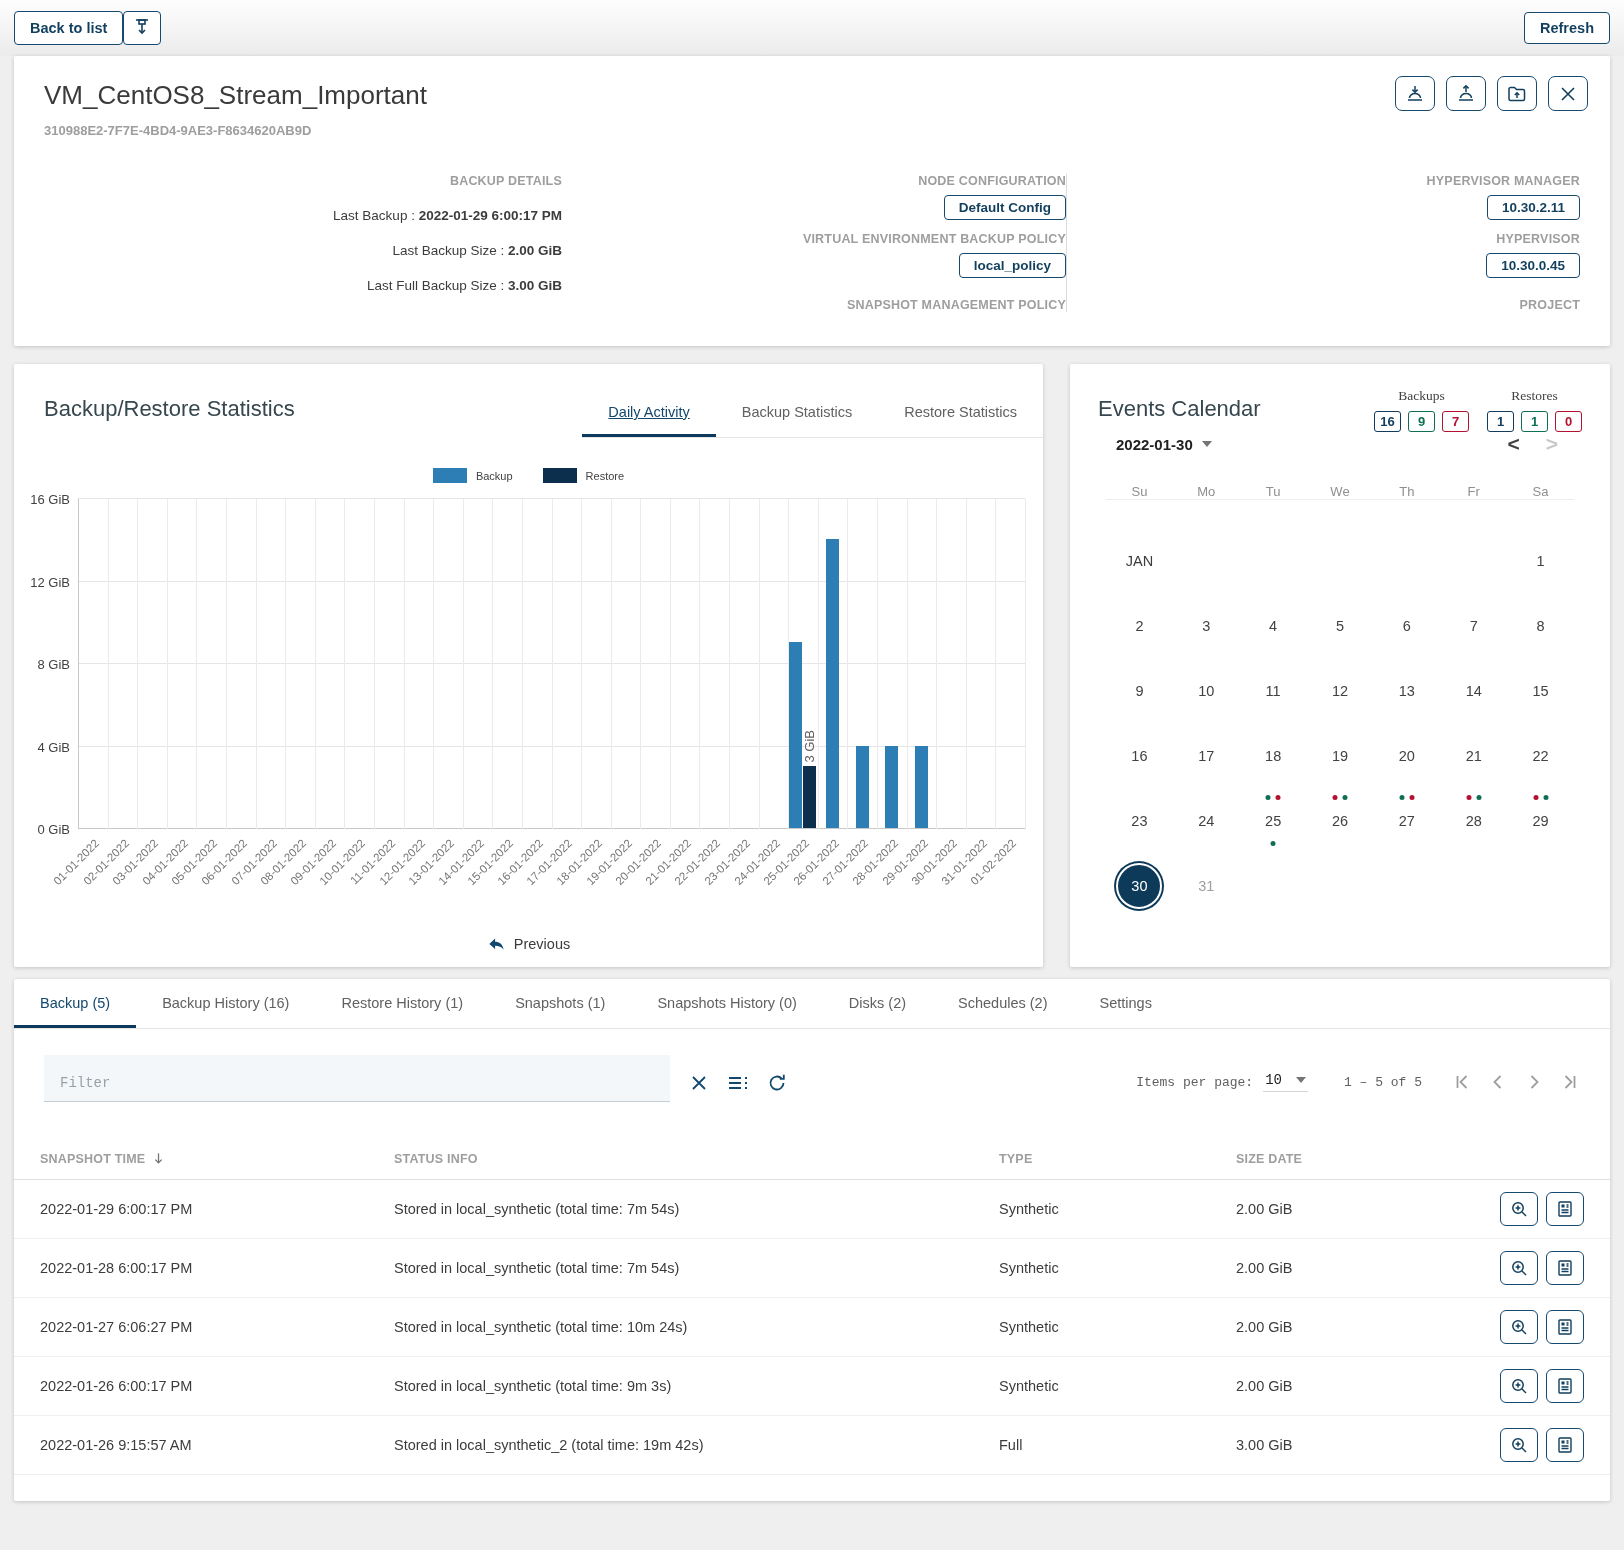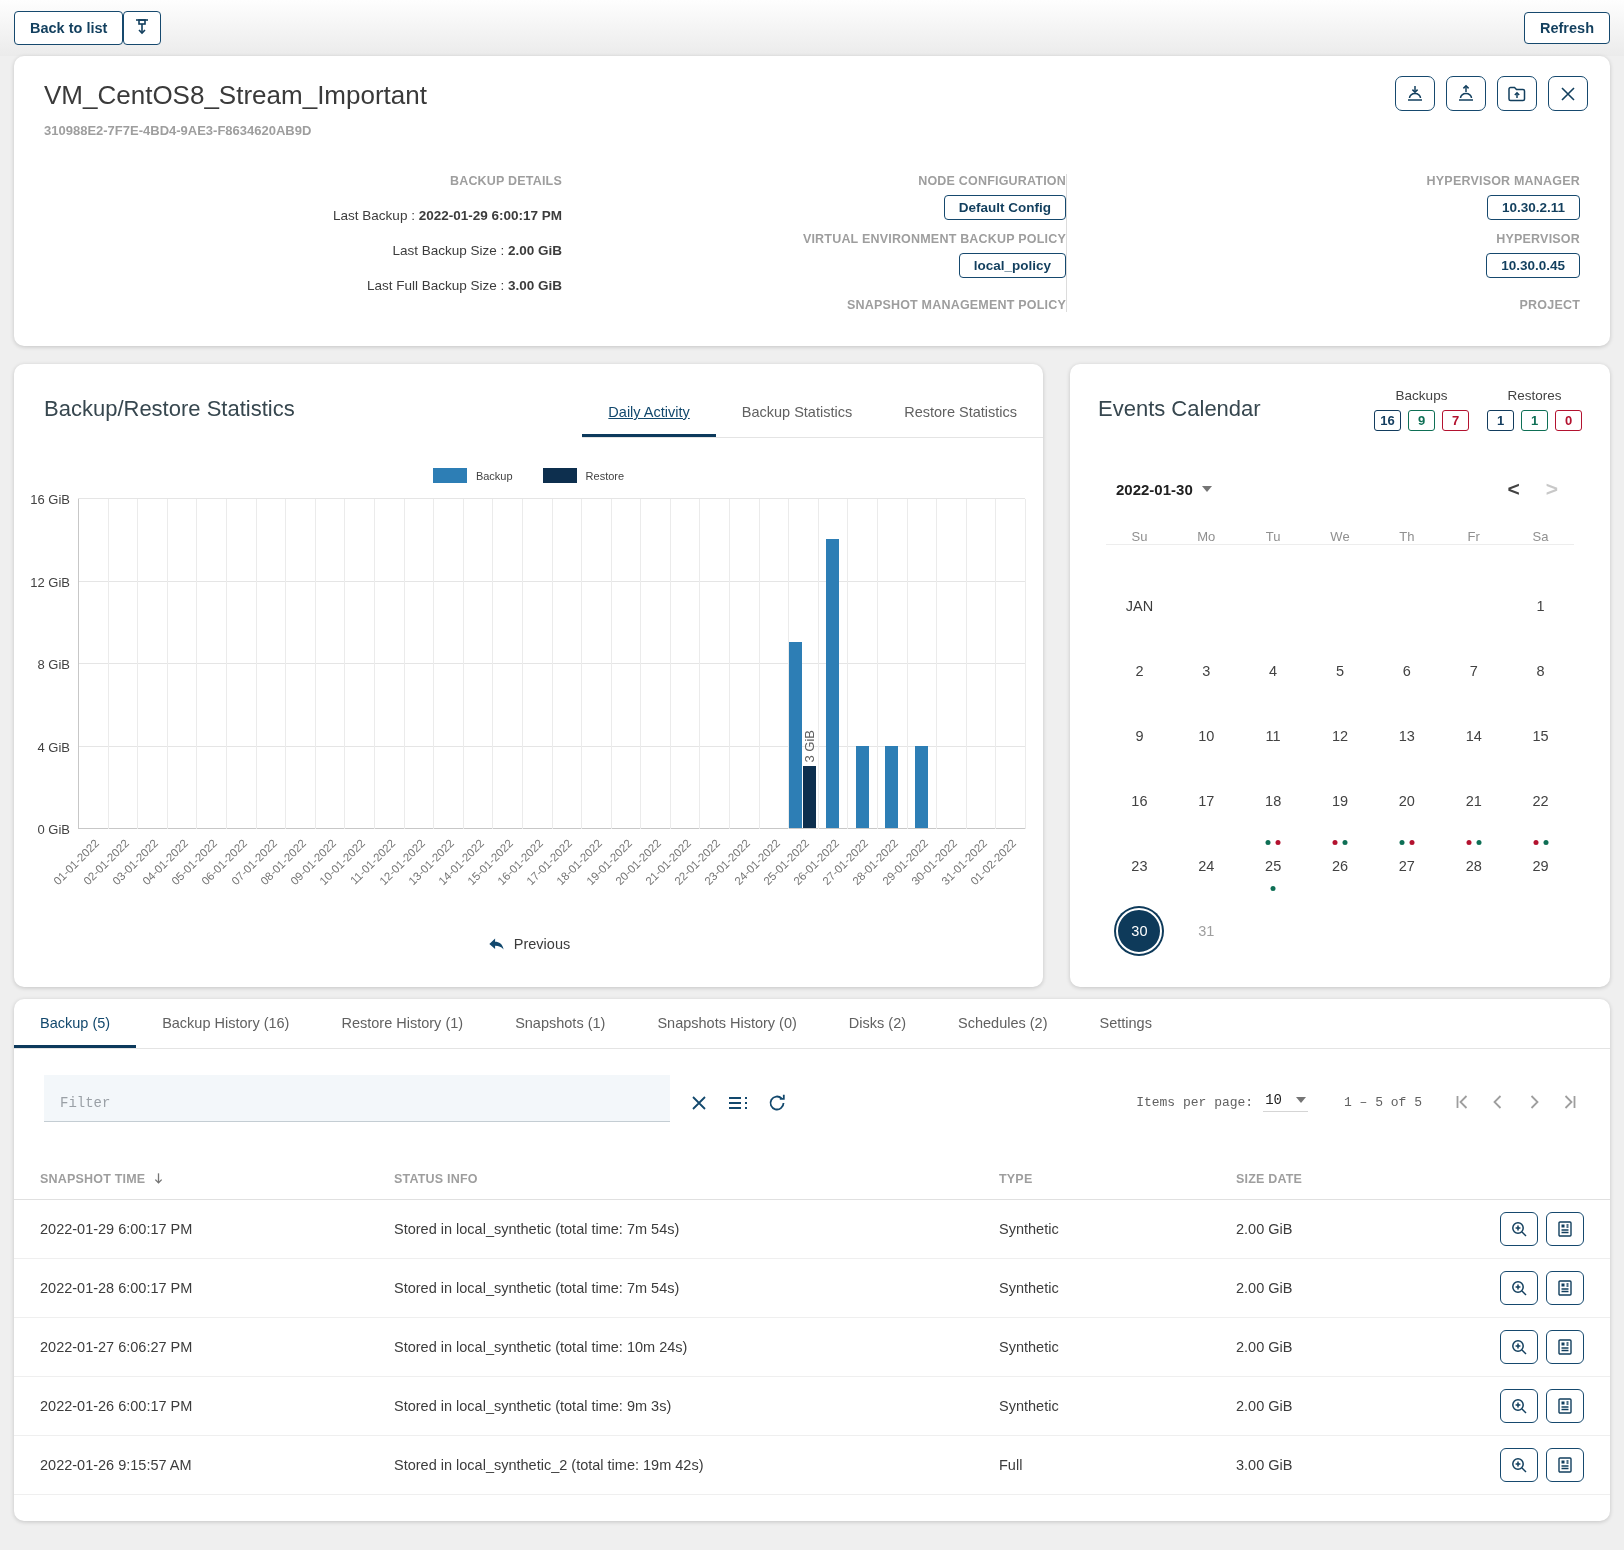--- a/index.html
+++ b/index.html
@@ -7,21 +7,21 @@
   body { width:1624px; min-height:1550px; position:relative; }
 
   
   .topbar { height:56px; background:linear-gradient(#fefefe,#ebebeb); display:flex; align-items:center; justify-content:space-between; padding:0 14px; }
   .topbar-left { display:flex; }
   .btn { background:#fff; border:1px solid #16496e; border-radius:4px; color:#123f5e; font-weight:bold; font-size:14.5px; padding:7px 15px; cursor:pointer; font-family:inherit; }
   .icon-btn { padding:4px 8px; display:flex; align-items:center; justify-content:center; }
   svg { display:block; }
 
   
-  .card { background:#fff; box-shadow:0 1px 4px rgba(0,0,0,.18); border-radius:10px; }
+  .card { background:#fff; box-shadow:0 1px 4px rgba(0,0,0,.18); border-radius:2px; }
 
   
   .header-card { margin:0 14px; padding:24px 30px 34px; position:relative; }
   .header-title { font-size:26px; font-weight:400; color:#3a3a3a; }
   .uuid { margin-top:12px; font-size:13px; font-weight:bold; color:#9e9e9e; }
   .header-actions { position:absolute; top:20px; right:22px; display:flex; gap:11px; }
   .sq-btn { width:40px; height:35px; background:#fff; border:1px solid #16496e; border-radius:7px; display:flex; align-items:center; justify-content:center; cursor:pointer; }
   .header-cols { display:flex; margin-top:36px;text-align:right; }
   .hcol1 { width:518px; }
   .hcol2 { width:504px; }
@@ -57,24 +57,24 @@
   .bar { position:absolute; bottom:1px; width:13px; }
   .bar-label { position:absolute; writing-mode:vertical-rl; transform:rotate(180deg); font-size:13px; color:#616161; margin-bottom:5px; white-space:nowrap; }
   .xlab-space { height:92px; }
   .previous { display:flex; align-items:center; justify-content:center; gap:9px; margin-top:14px; cursor:pointer; font-size:14.5px; color:#3c3c3c; }
 
   
   .cal-card { flex:1; padding:24px 28px; }
   .cal-head { display:flex; }
   .cal-title { flex:1; font-size:22px; font-weight:400; color:#37474f; padding-top:8px; }
   .badge-group { text-align:center; margin-left:18px; }
-  .badge-group .bg-label { font-size:13.5px; color:#424242; }
+  .badge-group .bg-label { font-size:13.5px; color:#424242;font-family:Liberation Serif, serif; }
   .badges { display:flex; gap:7px; margin-top:7px; justify-content:center; }
   .badge { min-width:27px; height:21px; line-height:19px; border:1px solid; border-radius:3px; font-size:13px; font-weight:bold; text-align:center; padding:0 5px; }
-  .cal-selector { display:flex; align-items:center; margin-top:46px; padding:0 18px; }
+  .cal-selector { display:flex; align-items:center; padding:0 18px; }
   .cal-date { font-size:15px; font-weight:bold; color:#212121; cursor:pointer; display:flex; align-items:center; gap:9px; }
   .caret { width:0; height:0; border-left:5px solid transparent; border-right:5px solid transparent; border-top:6px solid #757575; }
   .cal-nav { margin-left:auto; display:flex; gap:14px; }
   .cal-nav .nav { font-size:21px; padding:0 6px; cursor:pointer; color:#424242; font-weight:bold; }
   .cal-nav .nav.disabled { color:#c8c8c8; }
   .cal-grid { display:grid; grid-template-columns:repeat(7,1fr); margin-top:28px; padding:0 8px; }
   .wd { text-align:center; font-size:13px; color:#8f8f8f; border-bottom:1px solid #ededed; }
   .day-cell { height:65px; display:flex; align-items:center; justify-content:center; position:relative; font-size:14.5px; color:#424242; cursor:pointer; }
   .day-cell.empty { cursor:default; }
   .day-cell.month { color:#3c3c3c; cursor:default; }

